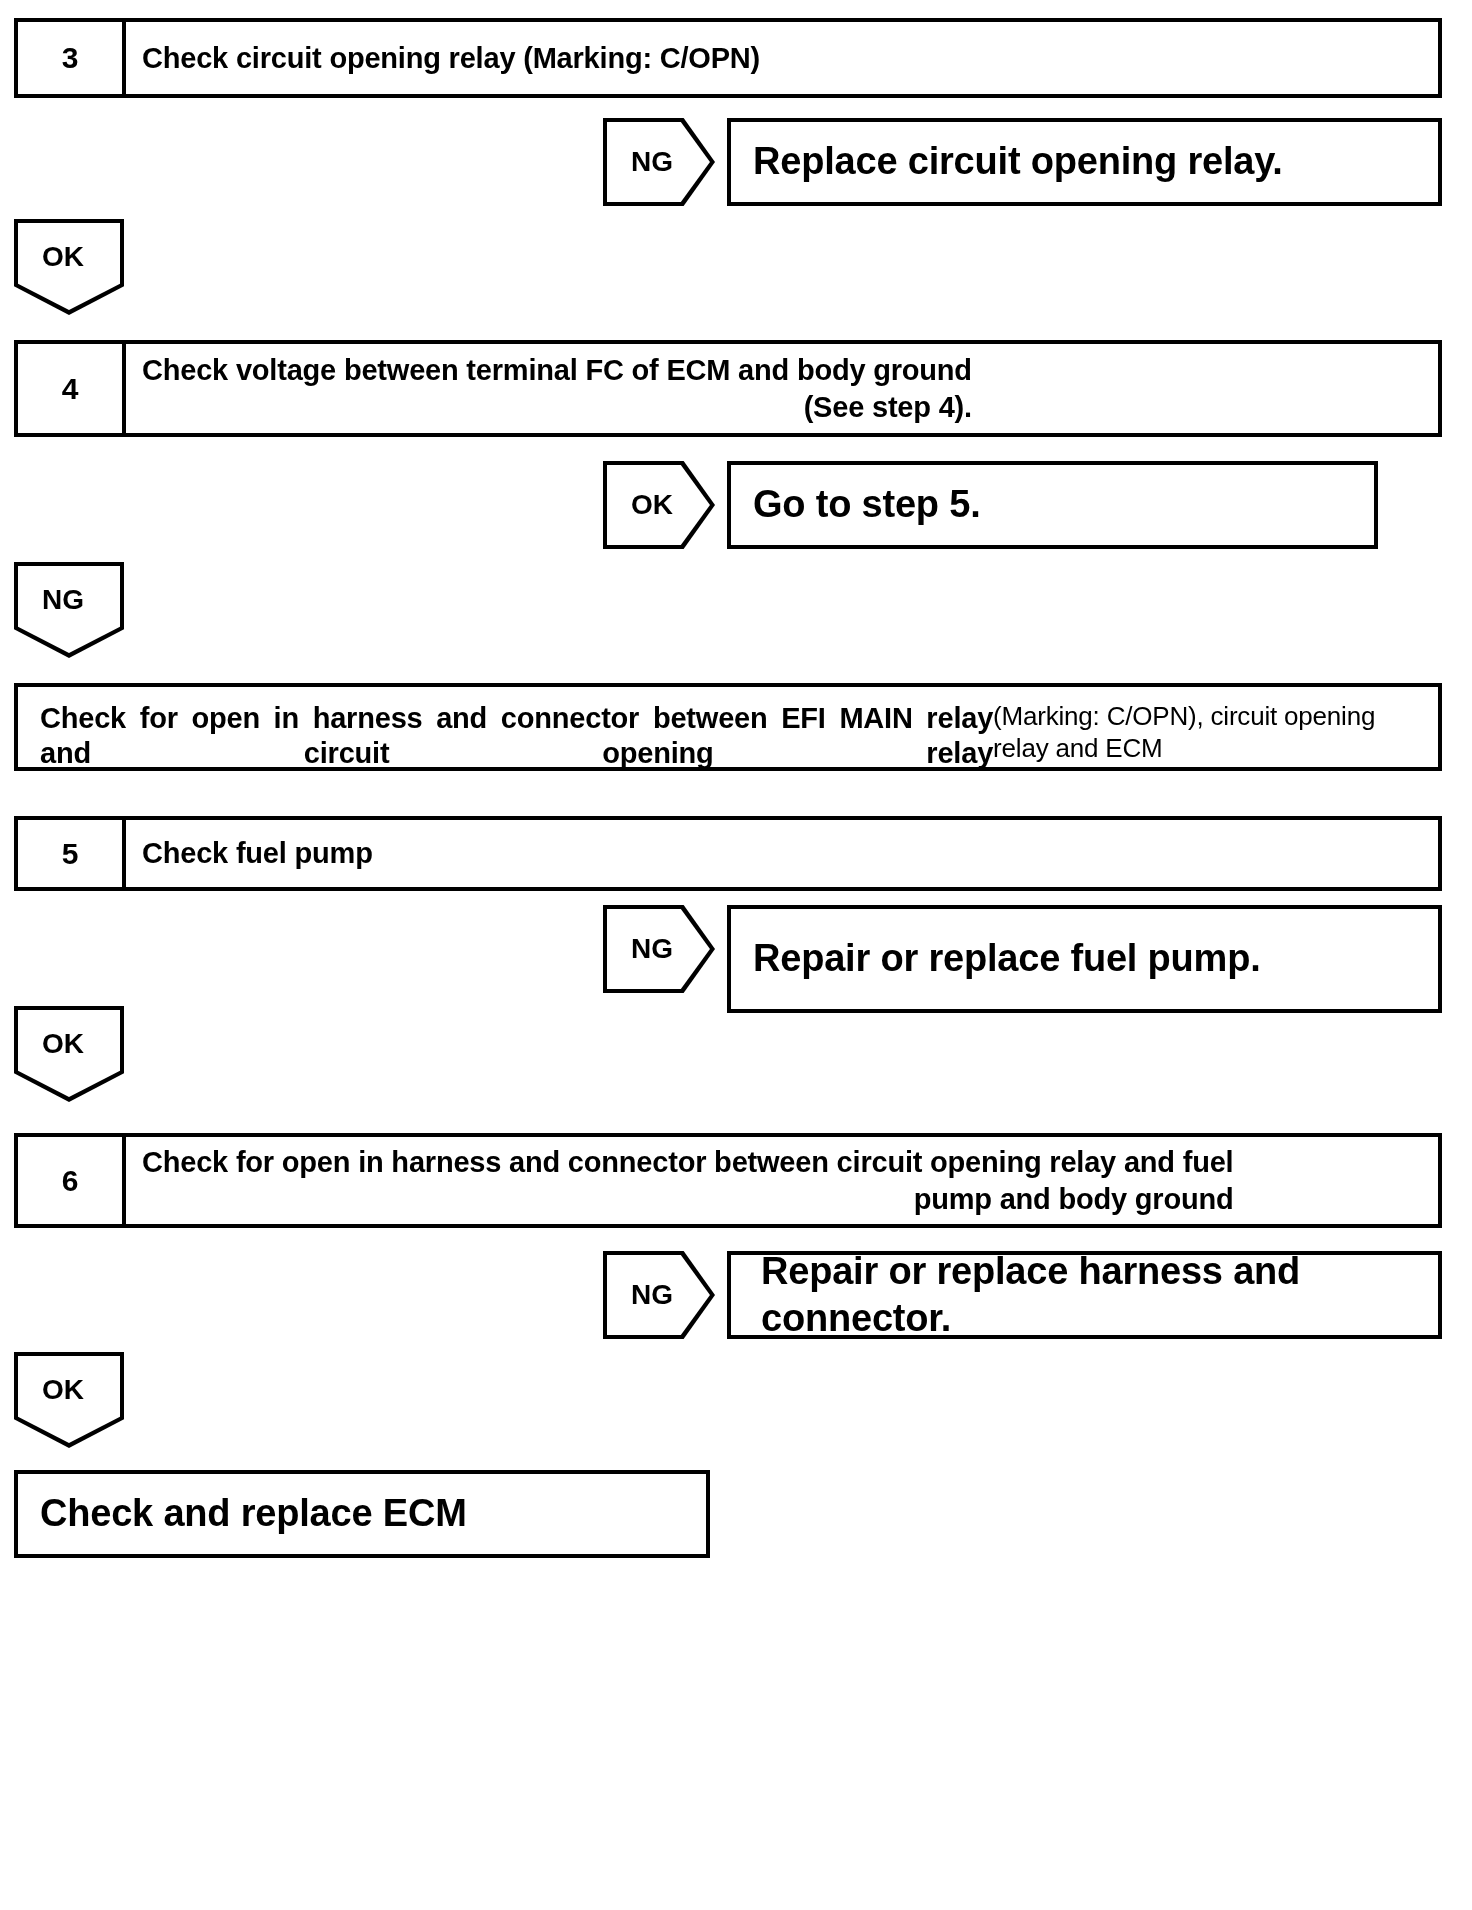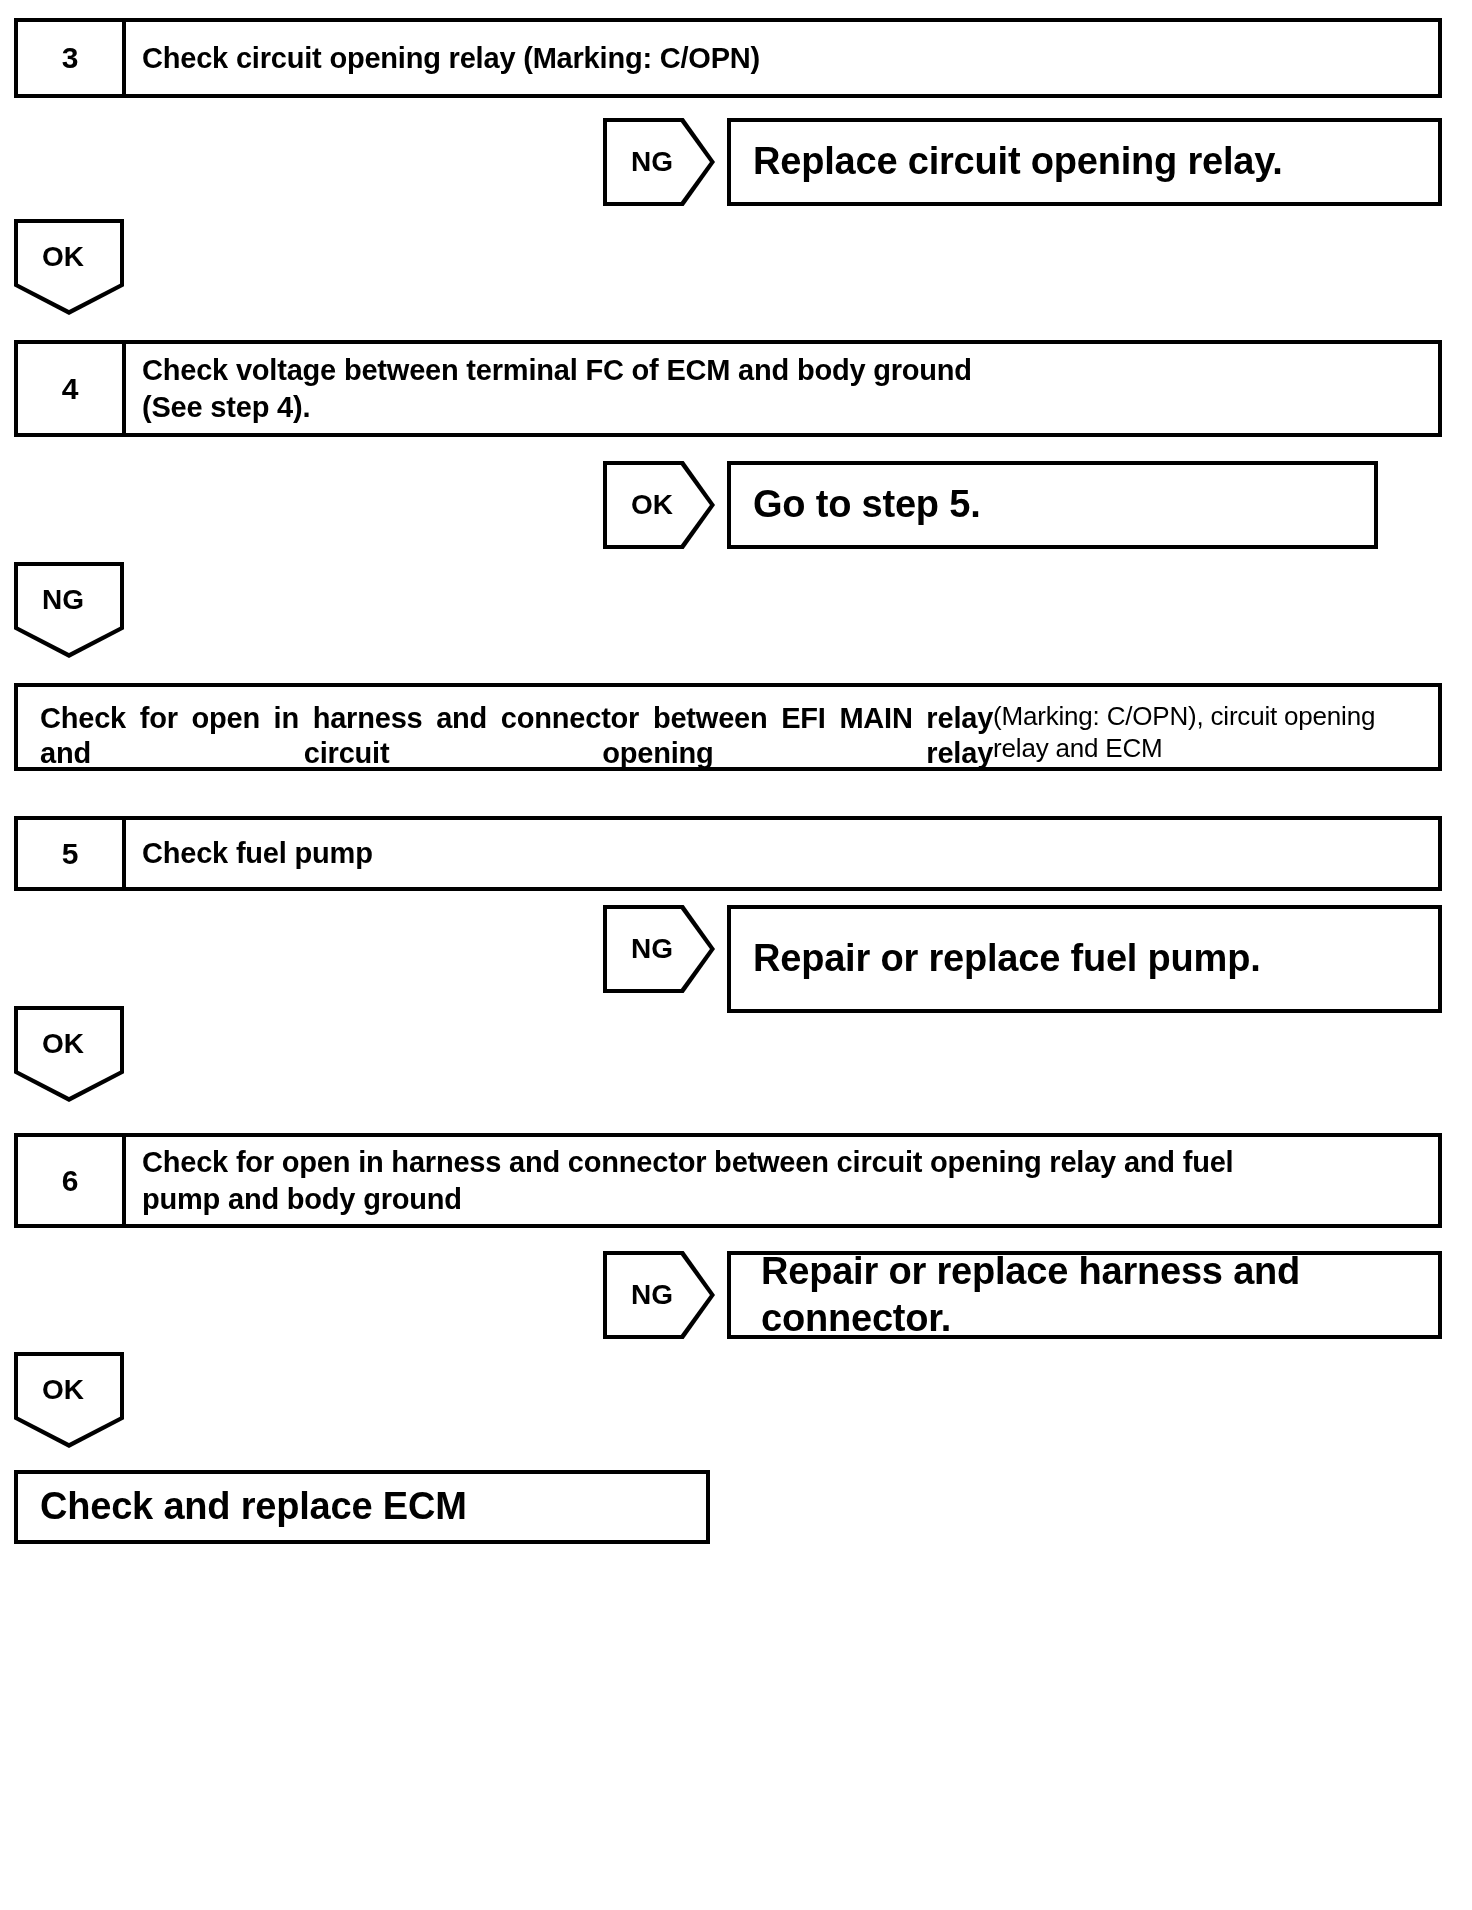--- a/index.html
+++ b/index.html
@@ -44,20 +44,21 @@
     font-size: 30px;
     font-weight: bold;
     letter-spacing: 0px;
   }
   .step-text {
     flex: 1 1 auto;
     display: flex;
     align-items: center;
     padding: 0 17px 0 16px;
     box-sizing: border-box;
+    text-align: right;
   }
   .step-text .line {
     font-size: 29px;
     font-weight: bold;
     line-height: 1.25;
     letter-spacing: -0.2px;
   }
 
   
   .plain-box {
@@ -249,17 +250,17 @@
   </div>
   <div class="plain-box" style="left:727px; top:1251px; width:715px; height:88px;padding-left:30px;">
     <span class="line">Repair or replace harness and connector.</span>
   </div>
 
   <div class="arrow-down" style="left:14px; top:1352px; width:110px; height:96px;">
     <div class="inner"></div>
     <span class="lbl">OK</span>
   </div>
 
-  <div class="plain-box" style="left:14px; top:1470px; width:696px; height:74px;">
+  <div class="plain-box" style="left:14px; top:1470px; width:696px; height:88px;">
     <span class="line">Check and replace ECM</span>
   </div>
 
 </div>
 
 </body></html>

